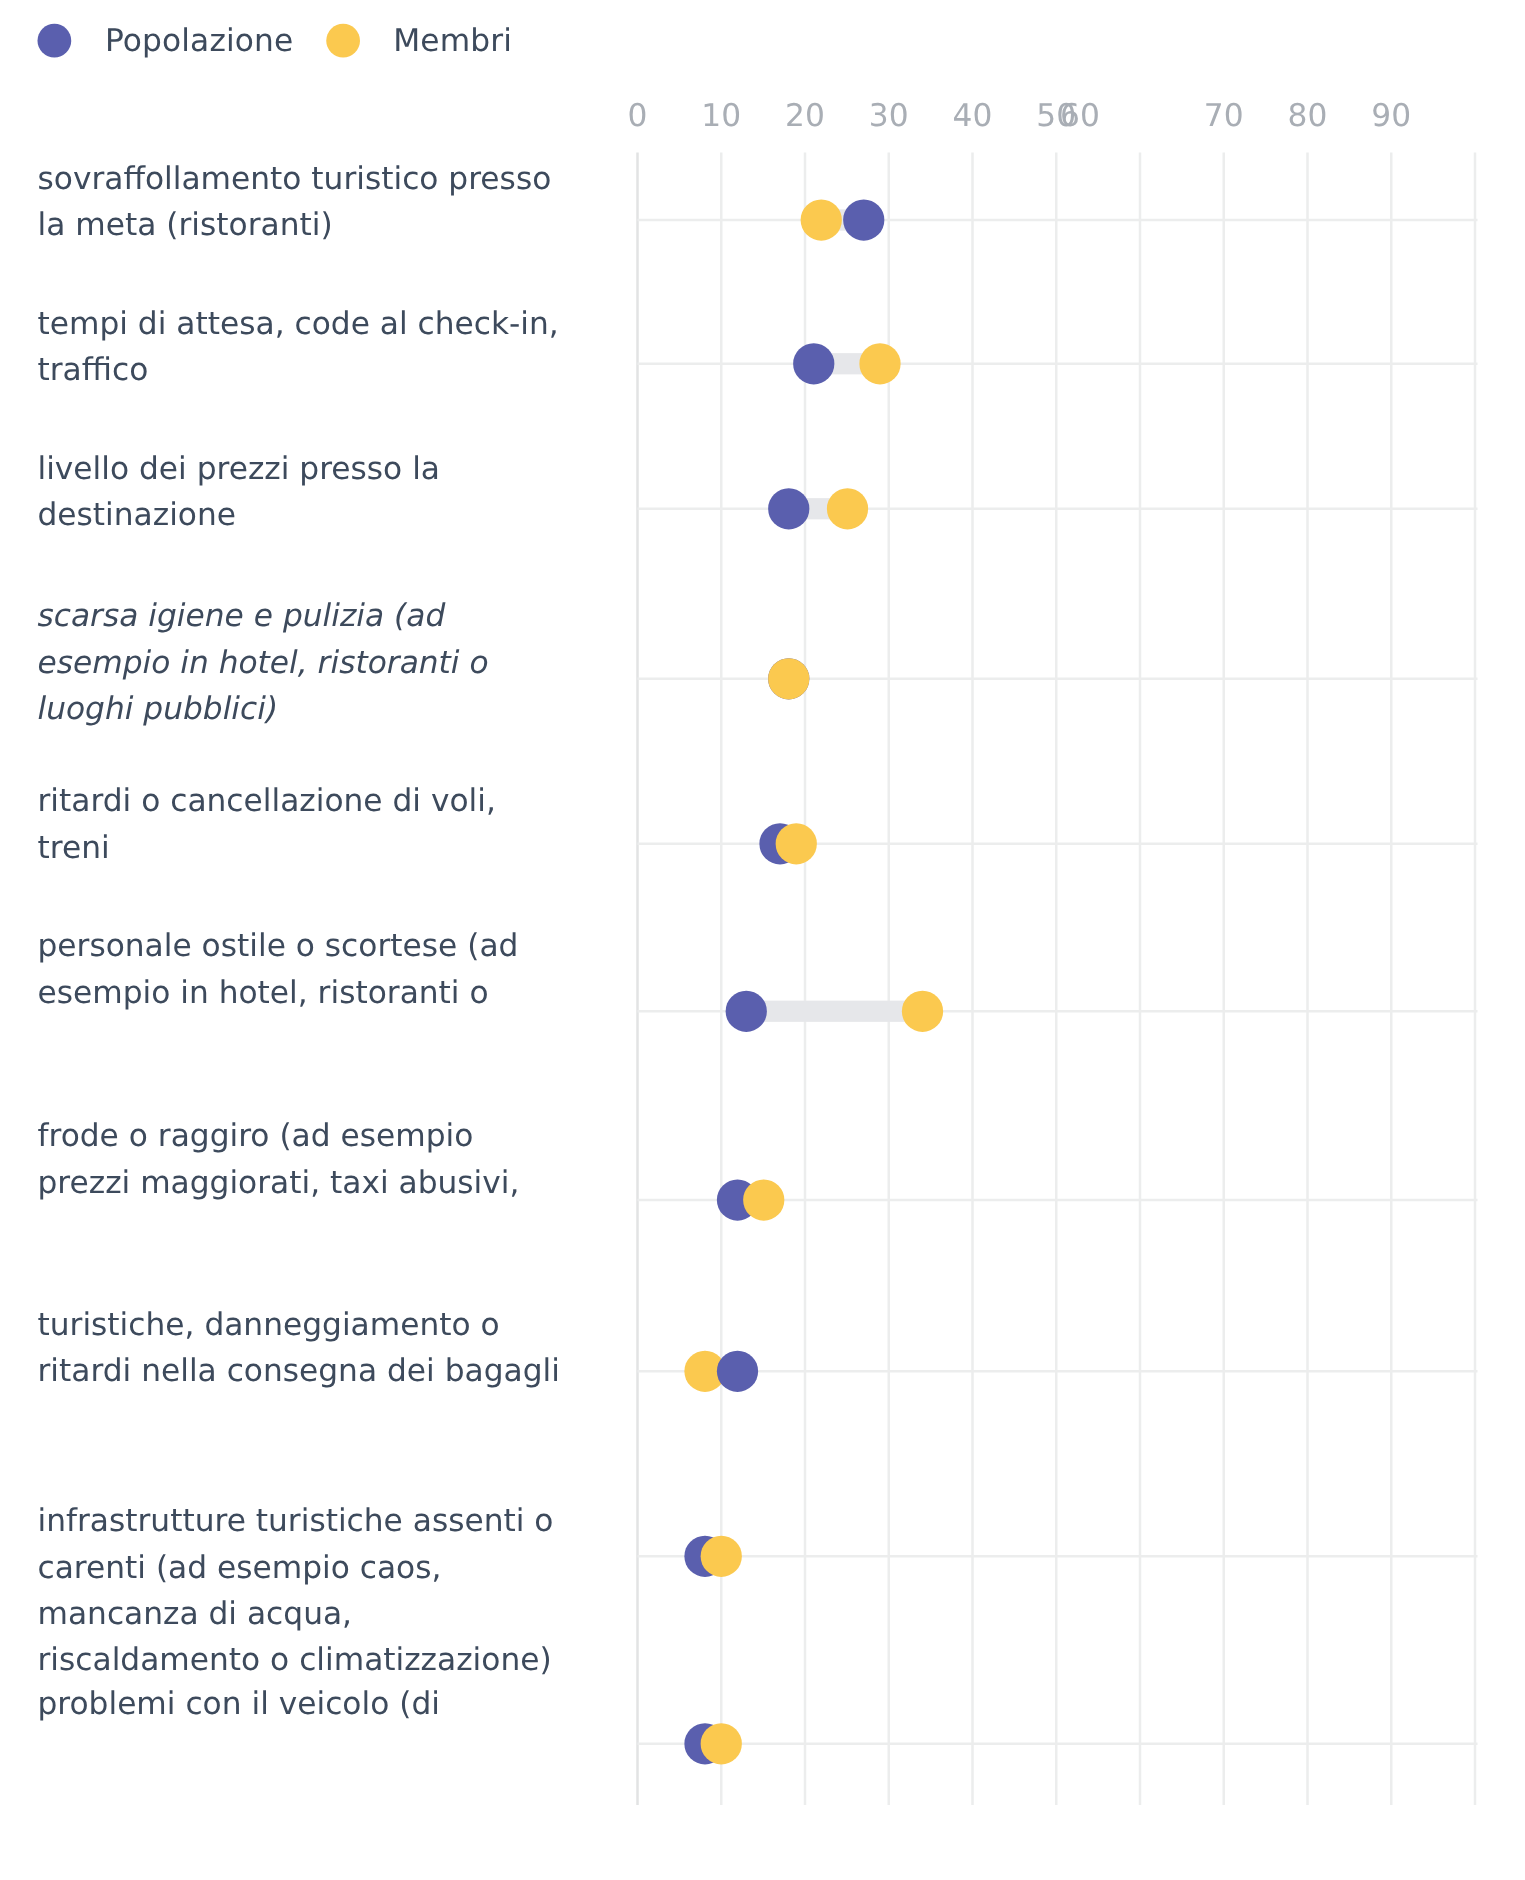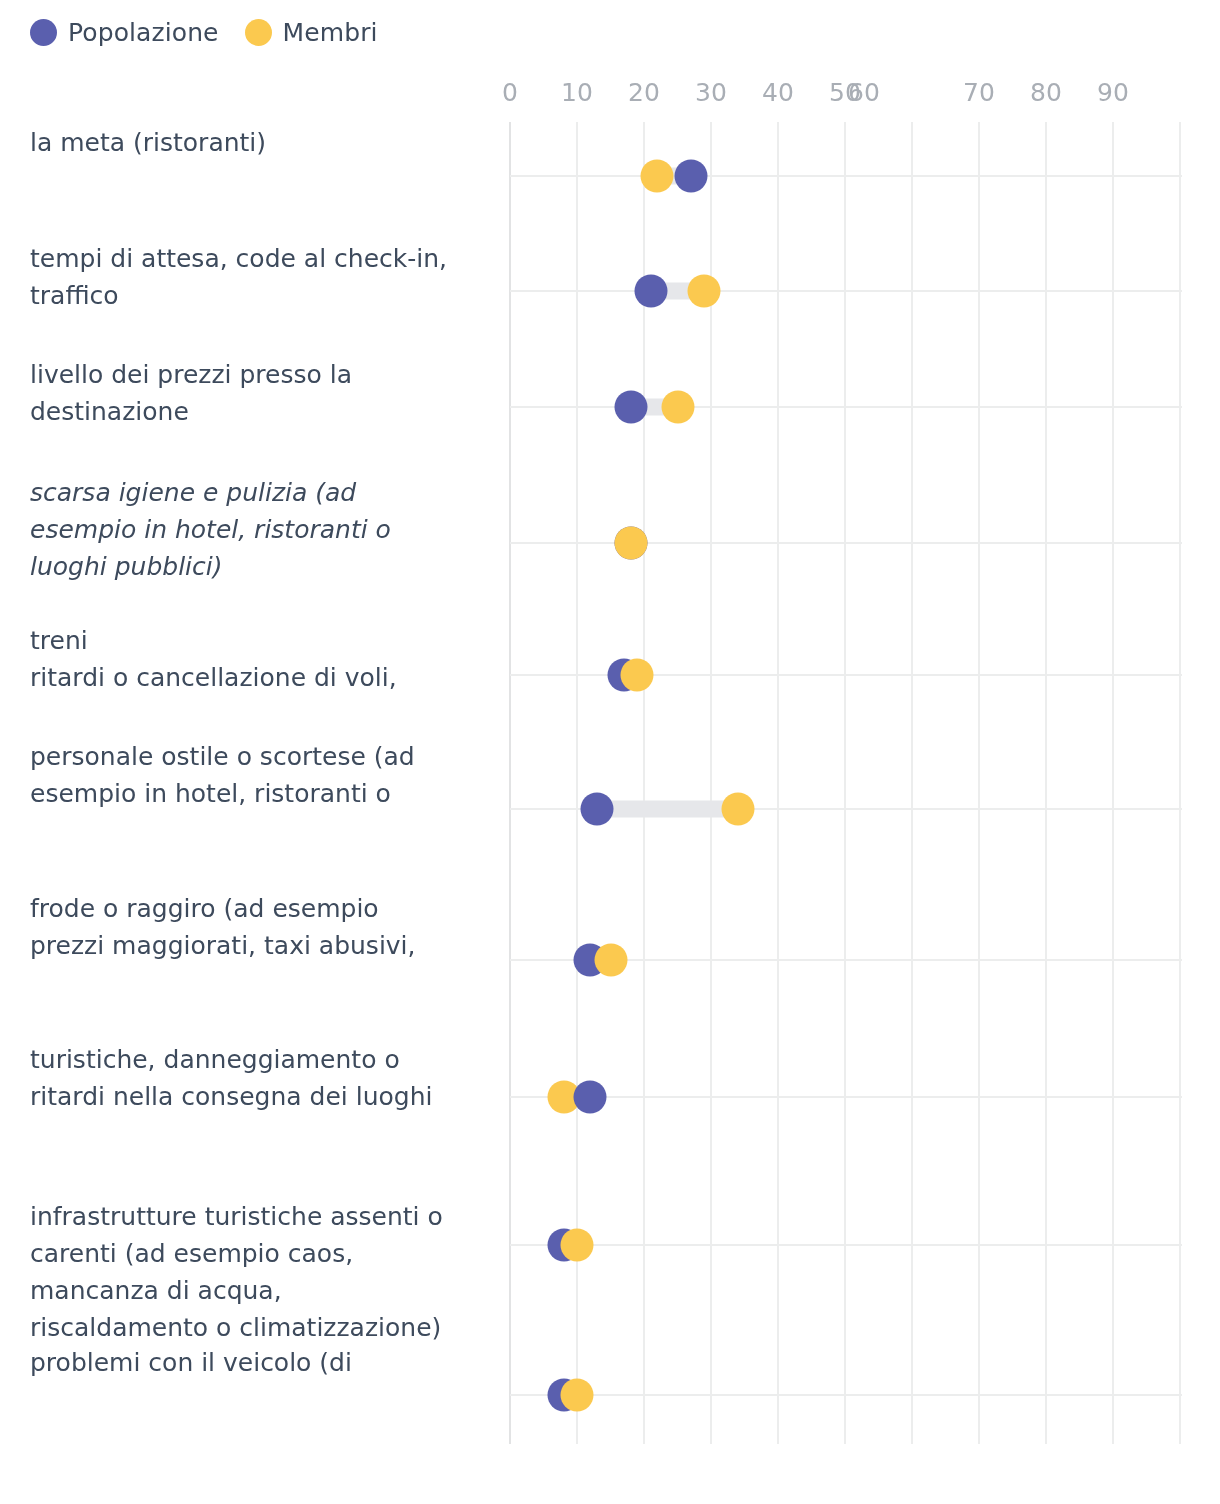--- a/index.html
+++ b/index.html
@@ -35,20 +35,21 @@
     width: 27px;
     height: 27px;
     border-radius: 50%;
     flex: 0 0 auto;
   }
   .legend-label {
     font-size: 25px;
     color: #3d4a5c;
     letter-spacing: 0.1px;
     white-space: nowrap;
+    margin-left: 16px;
   }
 
   
   #chart {
     position: absolute;
     left: 0;
     top: 0;
     width: 1220px;
     height: 1504px;
   }
@@ -161,50 +162,51 @@
       <div class="xtick-label" style="left: 711px;">30</div>
       <div class="xtick-label" style="left: 778px;">40</div>
       <div class="xtick-label" style="left: 845px;">50</div>
       <div class="xtick-label" style="left: 864px;">60</div>
       <div class="xtick-label" style="left: 979px;">70</div>
       <div class="xtick-label" style="left: 1046px;">80</div>
       <div class="xtick-label" style="left: 1113px;">90</div>
     </div>
   <div id="cat-labels">
       <div class="cat-label" style="top: 124px;">
+        <div>sovraffollamento turistico presso</div>
         <div>la meta (ristoranti)</div>
       </div>
       <div class="cat-label" style="top: 240px;">
         <div>tempi di attesa, code al check-in,</div>
         <div>traffico</div>
       </div>
       <div class="cat-label" style="top: 356px;">
         <div>livello dei prezzi presso la</div>
         <div>destinazione</div>
       </div>
       <div class="cat-label" style="top: 474px; font-style: italic;">
         <div>scarsa igiene e pulizia (ad</div>
         <div>esempio in hotel, ristoranti o</div>
         <div>luoghi pubblici)</div>
       </div>
       <div class="cat-label" style="top: 622px;">
+        <div>ritardi o cancellazione di voli,</div>
         <div>treni</div>
-        <div>ritardi o cancellazione di voli,</div>
       </div>
       <div class="cat-label" style="top: 738px;">
         <div>personale ostile o scortese (ad</div>
         <div>esempio in hotel, ristoranti o</div>
       </div>
       <div class="cat-label" style="top: 890px;">
         <div>frode o raggiro (ad esempio</div>
         <div>prezzi maggiorati, taxi abusivi,</div>
       </div>
       <div class="cat-label" style="top: 1041px;">
         <div>turistiche, danneggiamento o</div>
-        <div>ritardi nella consegna dei luoghi</div>
+        <div>ritardi nella consegna dei bagagli</div>
       </div>
       <div class="cat-label" style="top: 1198px;">
         <div>infrastrutture turistiche assenti o</div>
         <div>carenti (ad esempio caos,</div>
         <div>mancanza di acqua,</div>
         <div>riscaldamento o climatizzazione)</div>
       </div>
       <div class="cat-label" style="top: 1344px;">
         <div>problemi con il veicolo (di</div>
       </div>

